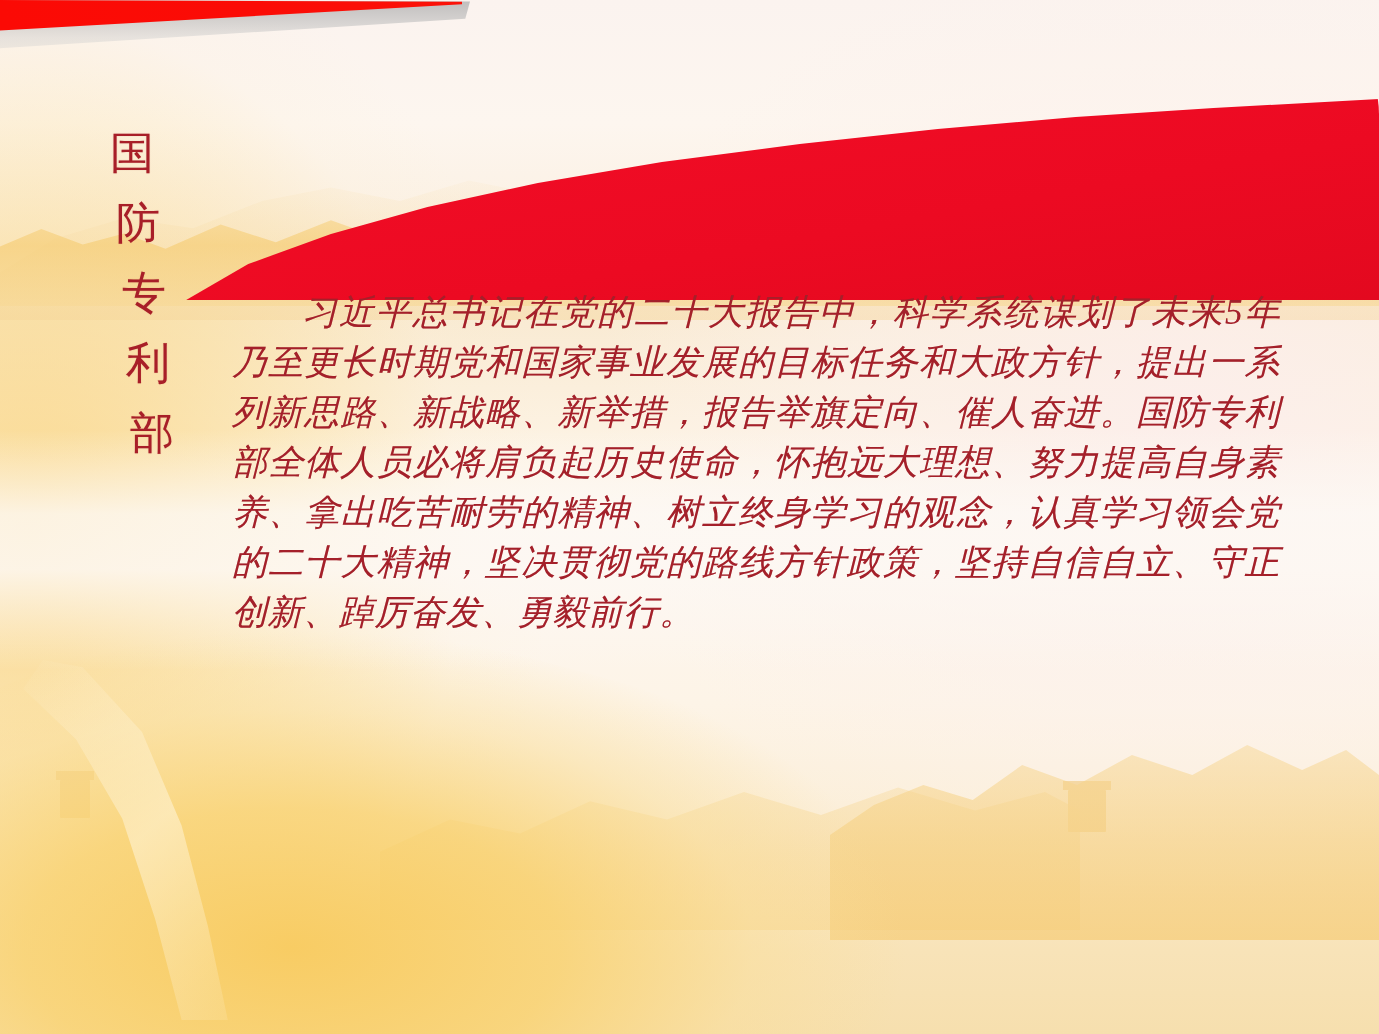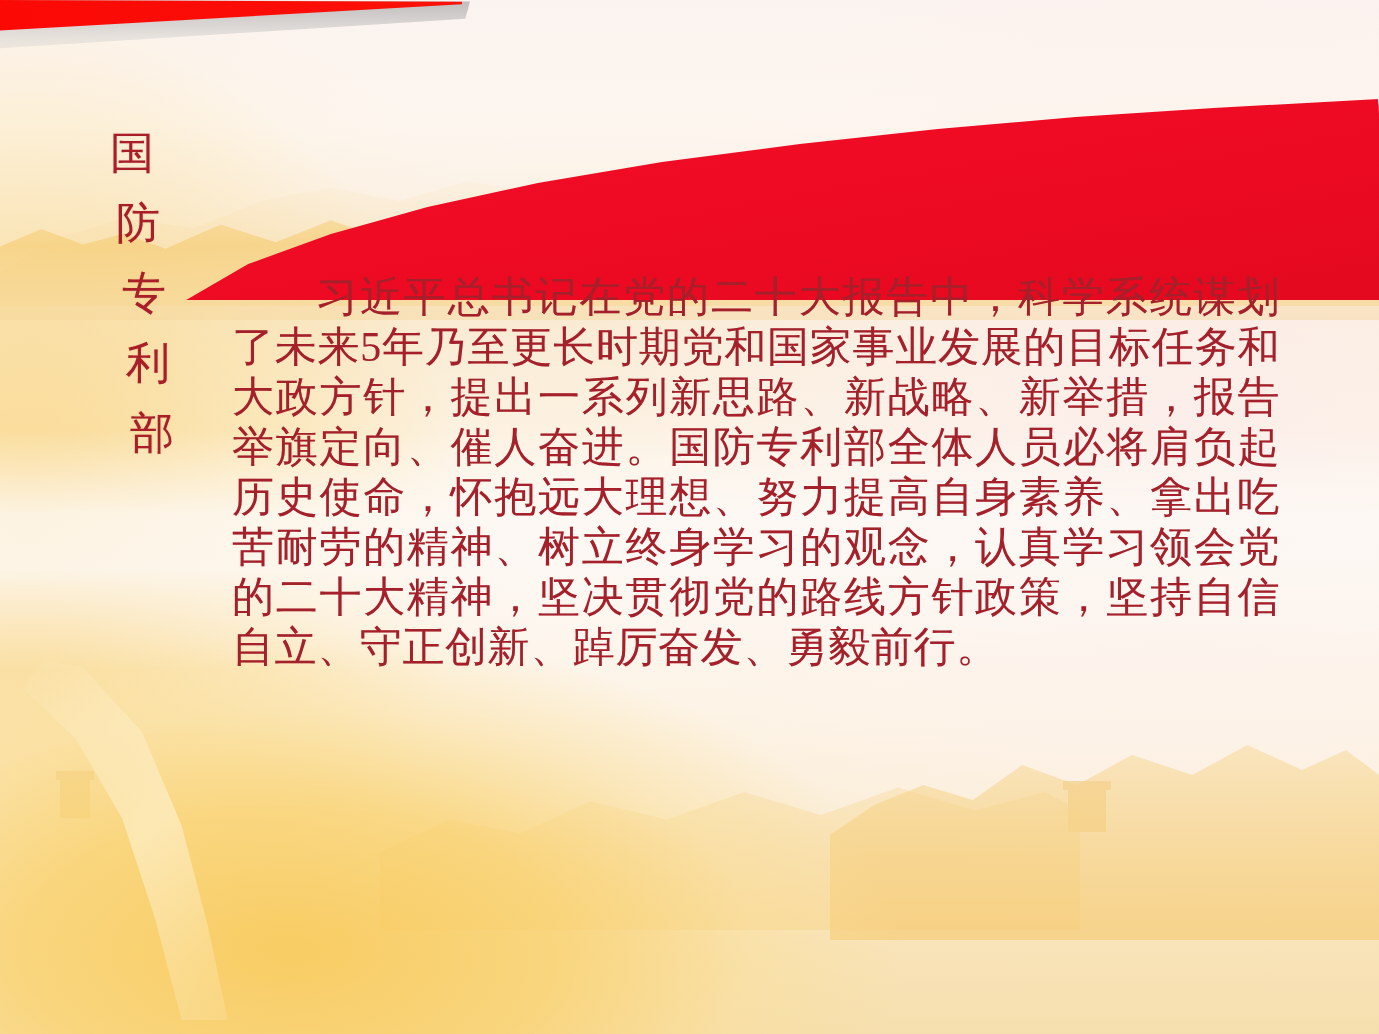--- a/index.html
+++ b/index.html
@@ -149,31 +149,32 @@
   }
   #title .tchar:nth-child(1){margin-left:2px;margin-bottom:26px;}
   #title .tchar:nth-child(2){margin-left:8px;margin-bottom:26px;}
   #title .tchar:nth-child(3){margin-left:14px;margin-bottom:26px;}
   #title .tchar:nth-child(4){margin-left:18px;margin-bottom:26px;}
   #title .tchar:nth-child(5){margin-left:22px;}
 
   
   #body-text{
     position:absolute;
-    left:232px;top:272px;
+    left:232px;top:288px;
     width:1048px;
     z-index:6;
     color:#a4202a;
-    font-size:42px;
+    font-size:35px;
     line-height:50px;
     letter-spacing:.6px;
     text-align:justify;
     text-justify:inter-character;
     font-family:"Liberation Serif","DejaVu Serif",serif;
     text-shadow:0 0 .6px rgba(164,32,42,.30);
+    font-style:italic;
   }
   #body-text p{margin:0;text-indent:2em;}
 </style>
 </head>
 <body>
 
 <div id="slide">
 
   <div class="bg-layer bg-base"></div>
   <div class="bg-layer bg-leftglow"></div>

